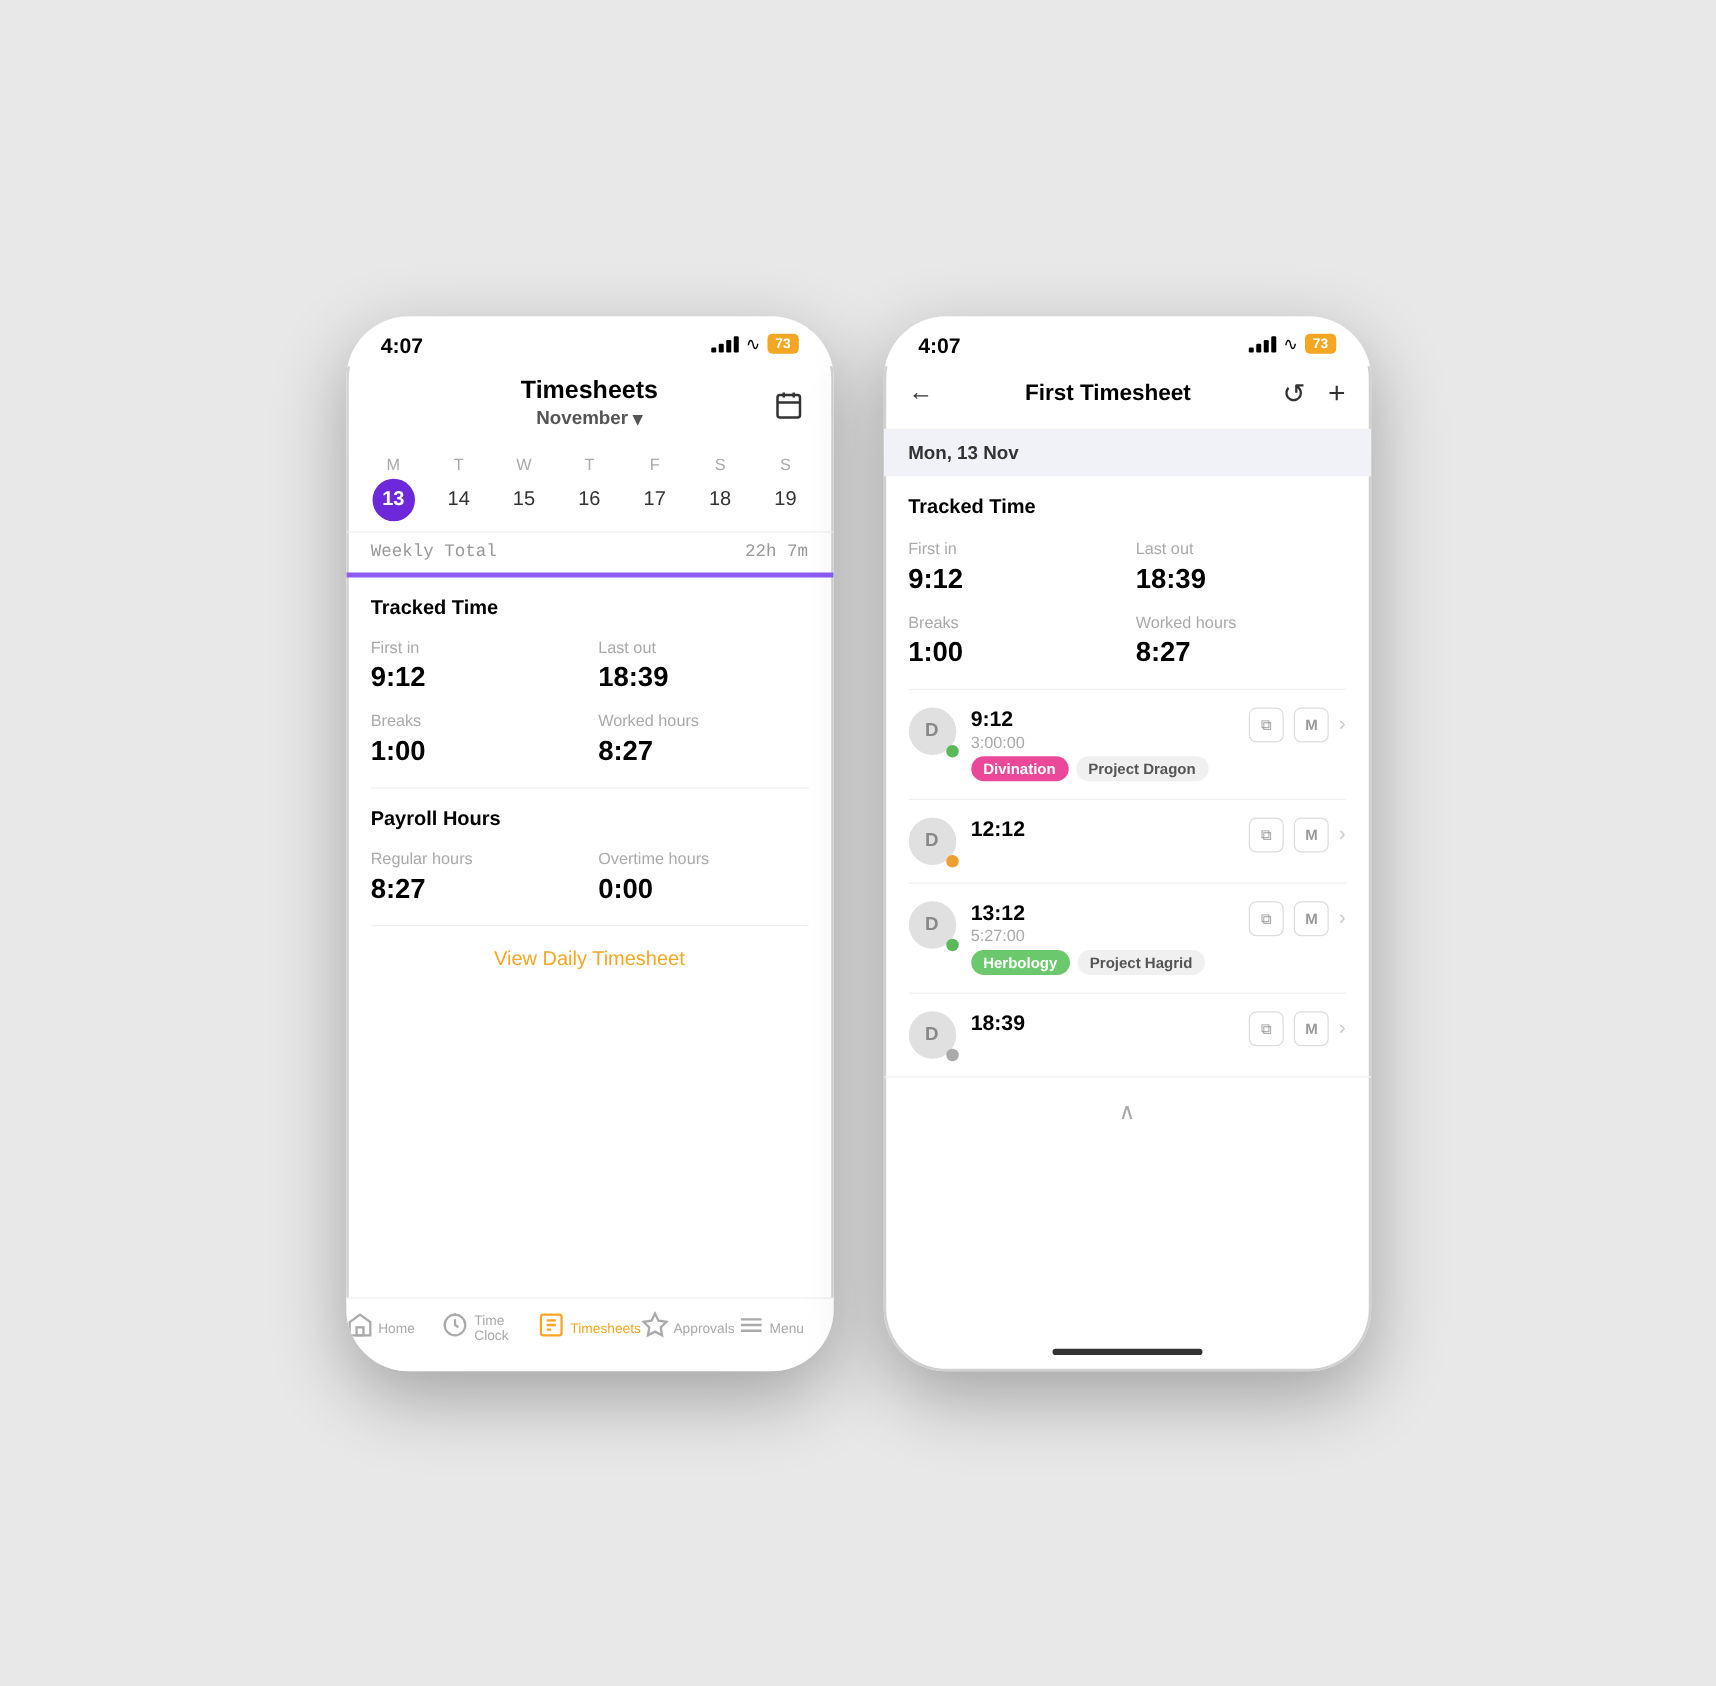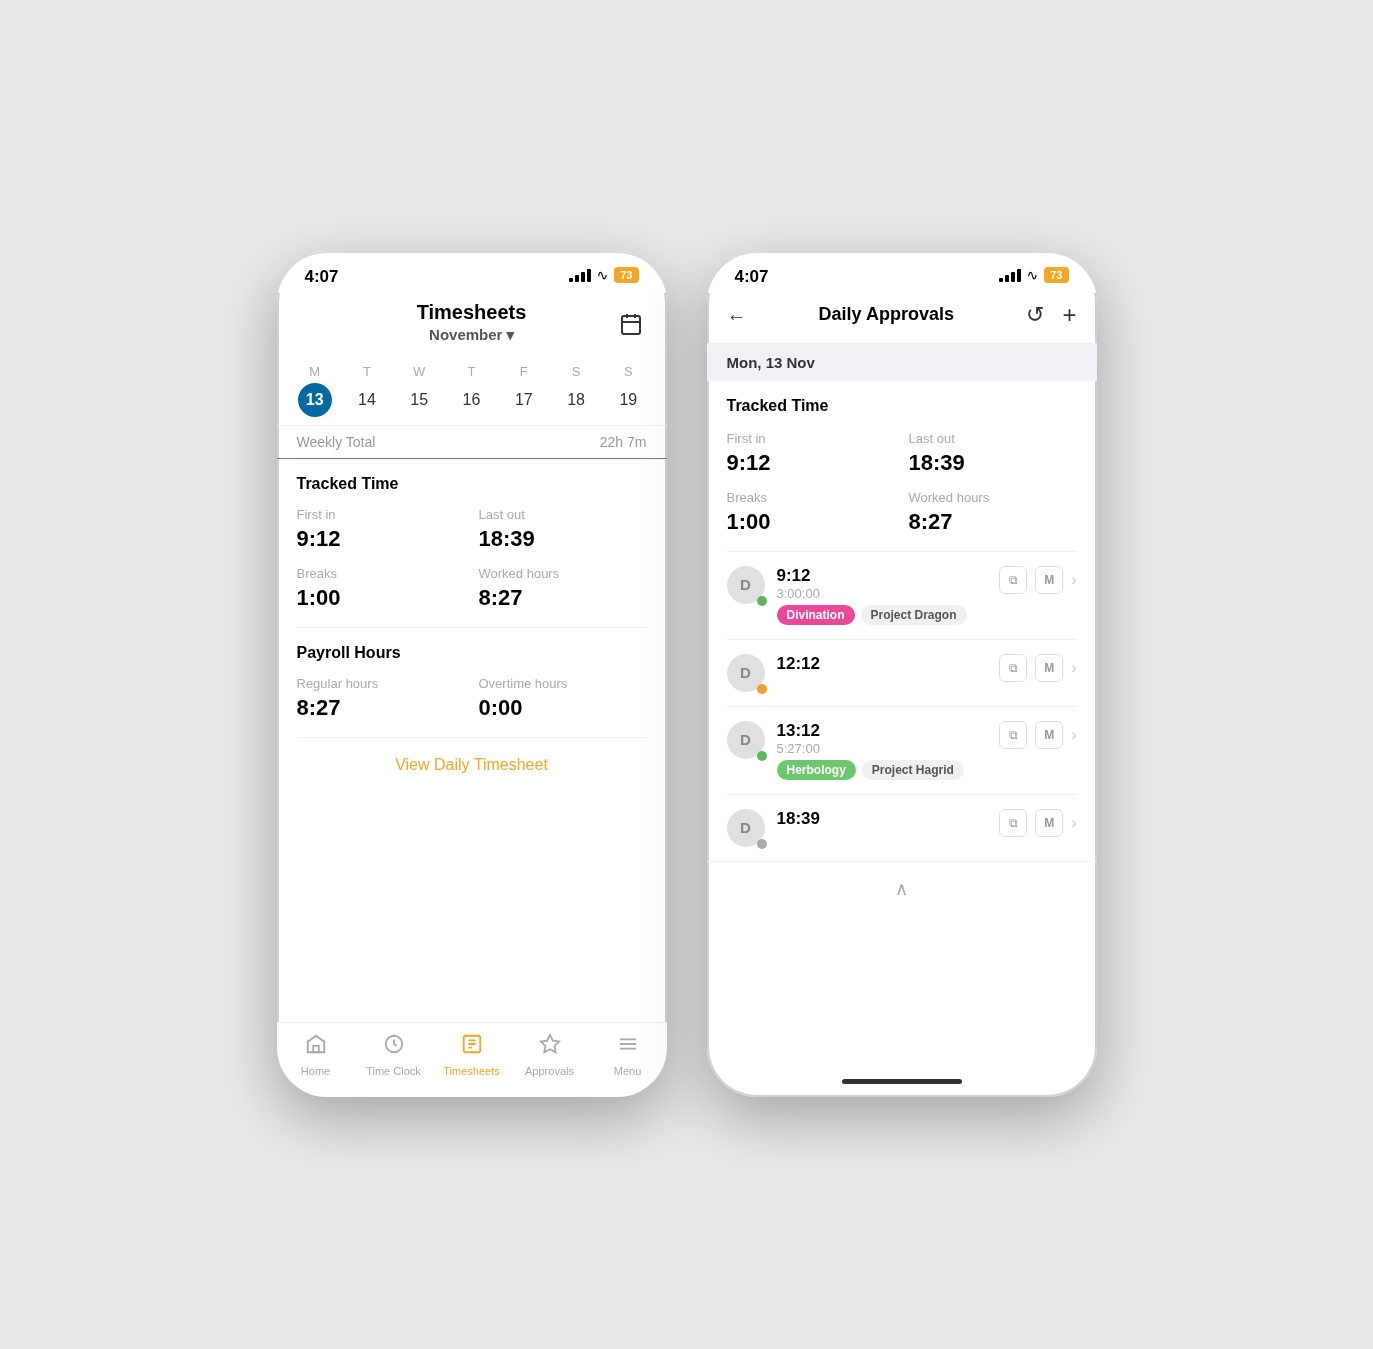--- a/index.html
+++ b/index.html
@@ -123,33 +123,34 @@
       color: #333;
       width: 34px;
       height: 34px;
       display: flex;
       align-items: center;
       justify-content: center;
       margin: 0 auto;
       border-radius: 50%;
     }
     .day-num.active {
-      background: #0369a1;
+      background: #6d28d9;
       color: #fff;
       font-weight: 600;
     }
 
     .weekly-total-row {
       display: flex;
       justify-content: space-between;
       padding: 8px 20px;
       color: #999;
       font-size: 14px;
       border-top: 1px solid #f0f0f0;
-      border-bottom: 1px solid #8b5cf6;
+      border-bottom: 4px solid #8b5cf6;
+      font-family: Liberation Mono, monospace;
     }
 
     .section {
       padding: 16px 20px;
     }
     .section-title {
       font-size: 16px;
       font-weight: 700;
       color: #000;
       margin-bottom: 14px;
@@ -194,21 +195,21 @@
       left: 0;
       right: 0;
       background: #fff;
       border-top: 1px solid #eee;
       display: flex;
       padding: 10px 0 20px;
     }
     .nav-item {
       flex: 1;
       display: flex;
-      flex-direction: column;
+      flex-direction: row;
       align-items: center;
       gap: 4px;
     }
     .nav-icon {
       font-size: 22px;
       color: #aaa;
     }
     .nav-icon.active {
       color: #f5a623;
     }
@@ -586,21 +587,21 @@
         <div class="signal-bar" style="height:10px"></div>
         <div class="signal-bar" style="height:13px"></div>
       </div>
       <span class="wifi-icon">∿</span>
       <span class="battery-badge">73</span>
     </div>
   </div>
 
   <div class="detail-header">
     <span style="font-size:20px;color:#333;cursor:pointer;">←</span>
-    <span class="detail-title">Daily Approvals</span>
+    <span class="detail-title">First Timesheet</span>
     <div class="header-actions">
       <span class="header-action-icon" style="font-size:22px;">↺</span>
       <span class="header-action-icon" style="font-size:24px;font-weight:300;">+</span>
     </div>
   </div>
 
   <div class="content">
 
     <div class="date-banner">Mon, 13 Nov</div>
 

